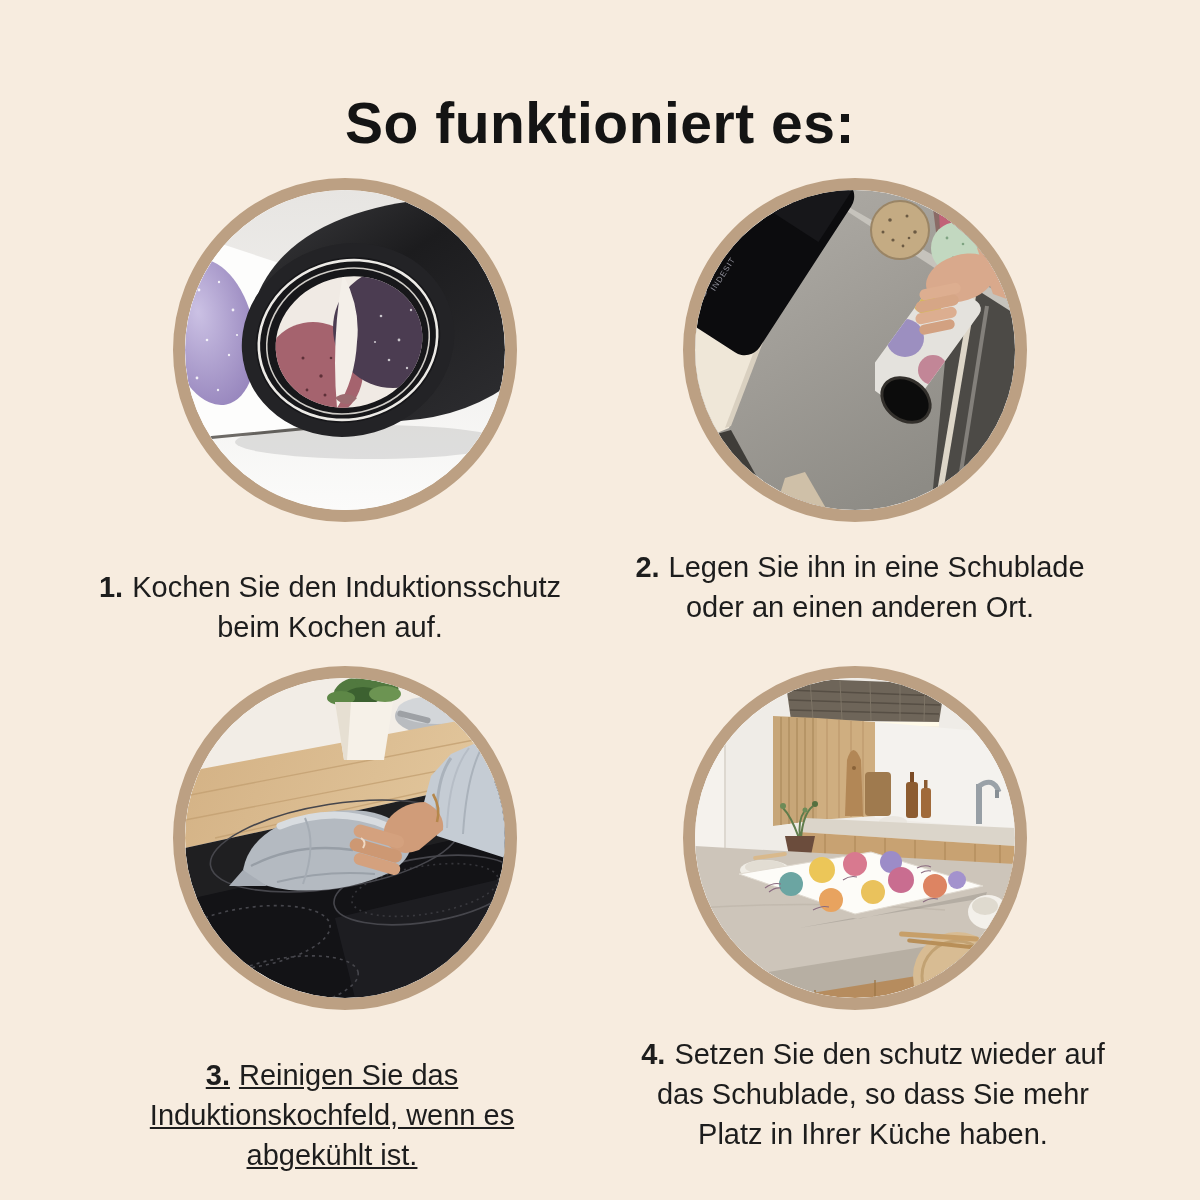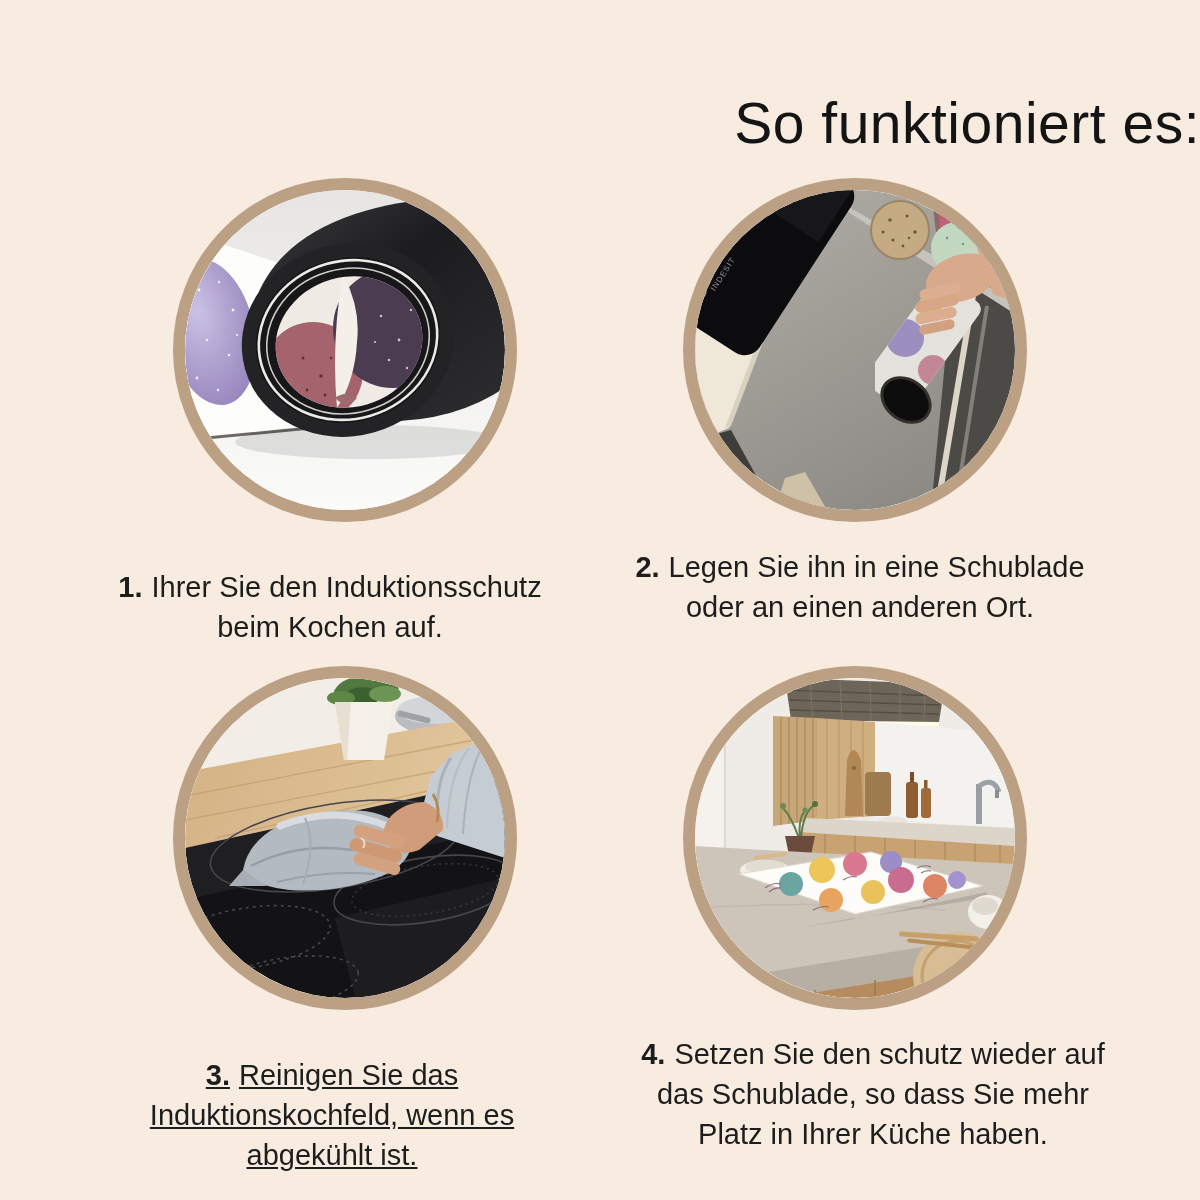--- a/index.html
+++ b/index.html
@@ -3,22 +3,22 @@
 <meta charset="utf-8">
 <style>
   html,body{margin:0;padding:0;}
   body{
     width:1200px;height:1200px;position:relative;overflow:hidden;
     background:#f7ecdf;
     font-family:"Liberation Sans", sans-serif;
     color:#1d1d1d;
   }
   .title{
-    position:absolute;top:52px;left:0;width:1200px;text-align:right;
-    font-size:57px;font-weight:400;letter-spacing:.5px;color:#141414;
+    position:absolute;top:52px;left:0;width:1200px;text-align:center;
+    font-size:57px;font-weight:700;letter-spacing:.5px;color:#141414;
   }
   .photo{
     position:absolute;width:320px;height:320px;border-radius:50%;
     border:12px solid #bca083;overflow:hidden;background:#fff;
   }
   .photo svg{display:block;width:320px;height:320px;}
   .pos-1{left:173px;top:178px;}
   .pos-2{left:683px;top:178px;}
   .pos-3{left:173px;top:666px;}
   .pos-4{left:683px;top:666px;}
@@ -402,21 +402,21 @@
       <ellipse cx="293" cy="234" rx="20" ry="17" fill="#f3f0ea"></ellipse>
       <ellipse cx="290" cy="228" rx="13" ry="9" fill="#dfdacf"></ellipse>
       <rect x="204" y="256" width="80" height="5" rx="2.5" fill="#c79f69" transform="rotate(4 244 258)"></rect>
       <rect x="212" y="264" width="70" height="4" rx="2" fill="#b88f58" transform="rotate(6 247 266)"></rect>
     </g>
   </g>
 </svg>
 </div>
 
 <p class="caption cap-1">
-  <span class="num">1.</span><span>Ihrer Sie den Induktionsschutz</span><br>
+  <span class="num">1.</span><span>Kochen Sie den Induktionsschutz</span><br>
   <span>beim Kochen auf.</span>
 </p>
 
 <p class="caption cap-2">
   <span class="num">2.</span><span>Legen Sie ihn in eine Schublade</span><br>
   <span>oder an einen anderen Ort.</span>
 </p>
 
 <p class="caption cap-3">
   <span class="num">3.</span><span>Reinigen Sie das</span><br>

